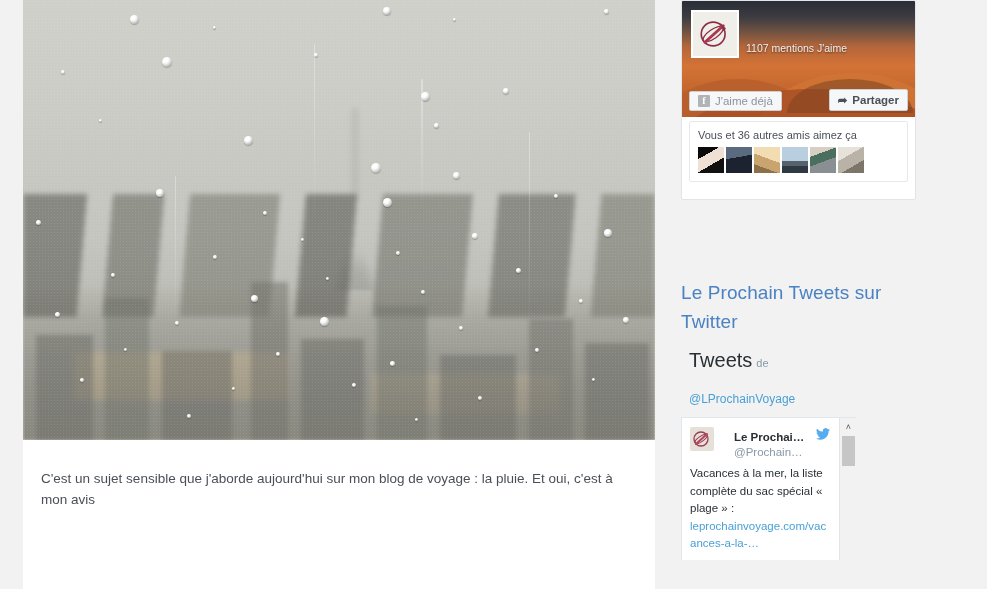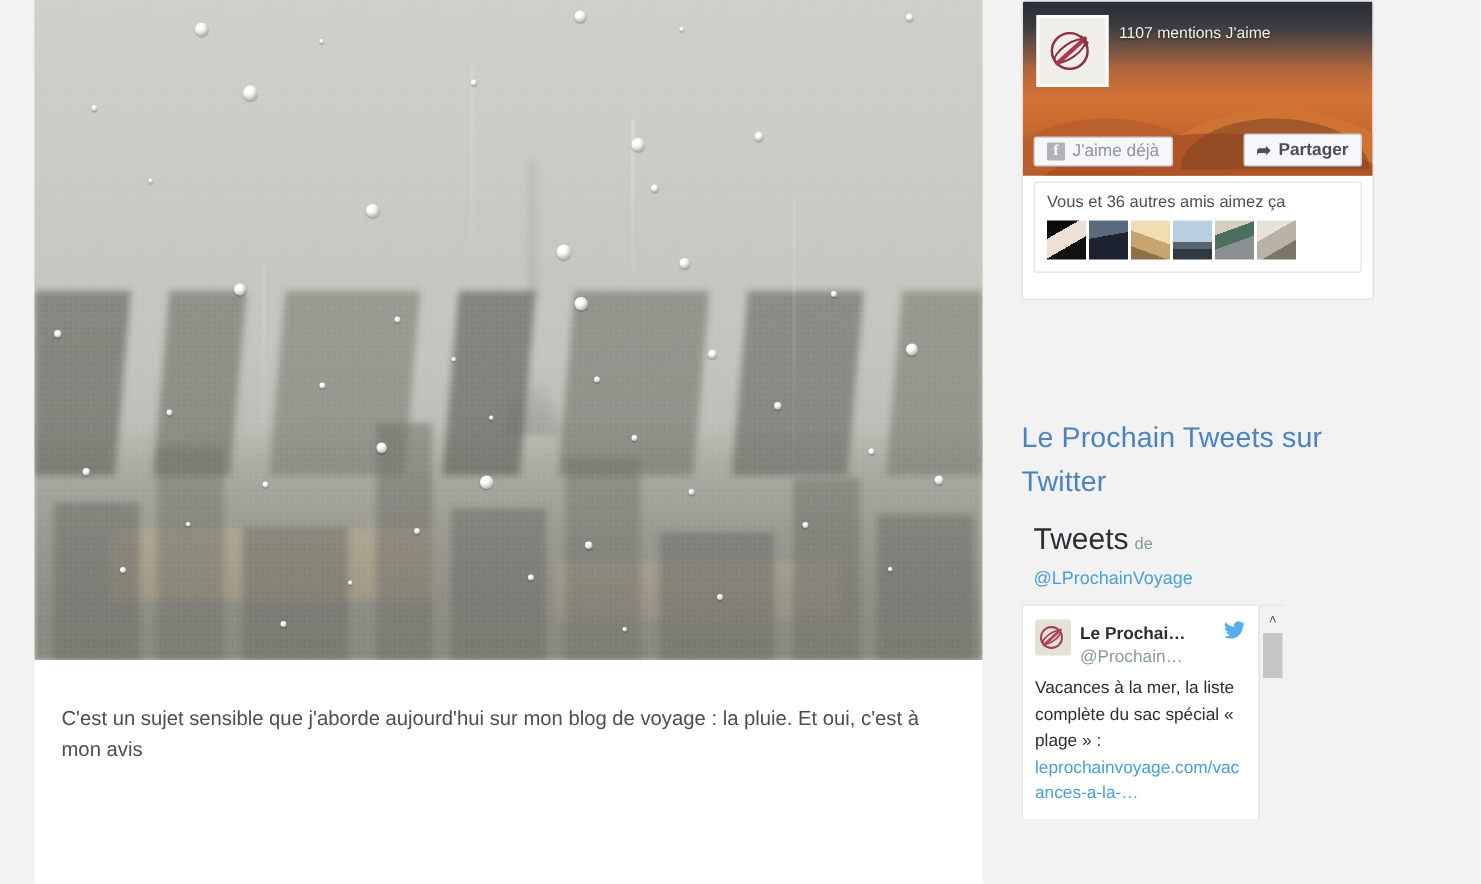--- a/index.html
+++ b/index.html
@@ -142,21 +142,21 @@
     position:absolute; left:9px; top:9px; width:48px; height:48px;
     background:#f0eee9; border:2px solid #ffffff; display:block;
   }
   .fb-logo svg { display:block; width:100%; height:100%; }
   .fb-pagename {
     position:absolute; left:64px; top:12px; color:#ffffff;
     font-size:15px; line-height:18px; font-weight:400;
     text-shadow:0 1px 2px rgba(0,0,0,.55); white-space:nowrap;
   }
   .fb-likes {
-    position:absolute; left:64px; top:14px; color:#f0f0f0;
+    position:absolute; left:64px; top:40px; color:#f0f0f0;
     font-size:10.5px; line-height:14px; text-shadow:0 1px 2px rgba(0,0,0,.55);
     white-space:nowrap;
   }
   .fb-actions { position:absolute; left:0; bottom:6px; width:100%; padding:0 7px; }
   .fb-btn {
     display:inline-flex; align-items:center; gap:5px;
     background:#f6f7f8; border:1px solid #ced0d4;
     border-radius:2px; padding:3px 8px; font-size:11.5px; color:#4b4f56;
     white-space:nowrap;
   }
@@ -182,28 +182,28 @@
   .av6{ background:linear-gradient(150deg,#e6e2da 0 35%,#b9b2a6 35% 68%,#7d756a 68%); }
 
   
   .tw-wrap { margin-top:78px; }
   .tw-head { padding:2px 0 0 8px; }
   .tw-title {
     font-size:20px; color:#292f33; line-height:24px; font-weight:400;
     font-family:"Liberation Sans", sans-serif;
   }
   .tw-title .de { font-size:11px; color:#8899a6; margin-left:4px; }
-  .tw-handle { font-size:12px; color:#4aa0d5; line-height:18px; margin-top:1px; }
+  .tw-handle { font-size:12px; color:#4aa0d5; line-height:18px; margin-top:15px; }
   .tw-list {
     margin-top:9px; position:relative; width:175px;
     border-top:1px solid #e1e8ed; border-left:1px solid #e1e8ed;
     background:#ffffff; height:143px; overflow:hidden;
   }
   .tw-item { padding:9px 26px 6px 8px; }
-  .tw-row { display:flex; align-items:flex-start; gap:6px; }
+  .tw-row { display:flex; align-items:flex-start; gap:20px; }
   .tw-av { width:24px; height:24px; background:#e5e0d8; flex:0 0 24px; display:block; border-radius:2px; }
   .tw-av svg { display:block; width:100%; height:100%; }
   .tw-names { flex:1 1 auto; min-width:0; }
   .tw-name { font-size:11.5px; color:#292f33; font-weight:bold; line-height:14px; white-space:nowrap; }
   .tw-user { font-size:11.5px; color:#8899a6; line-height:15px; white-space:nowrap; }
   .tw-bird { flex:0 0 14px; color:#55acee; line-height:14px; }
   .tw-text { font-size:11.5px; line-height:17.5px; color:#292f33; margin-top:5px; word-break:break-word; }
   .tw-text a { color:#4aa0d5; text-decoration:none; }
   .tw-scroll {
     position:absolute; right:0; top:0; width:17px; height:100%;

